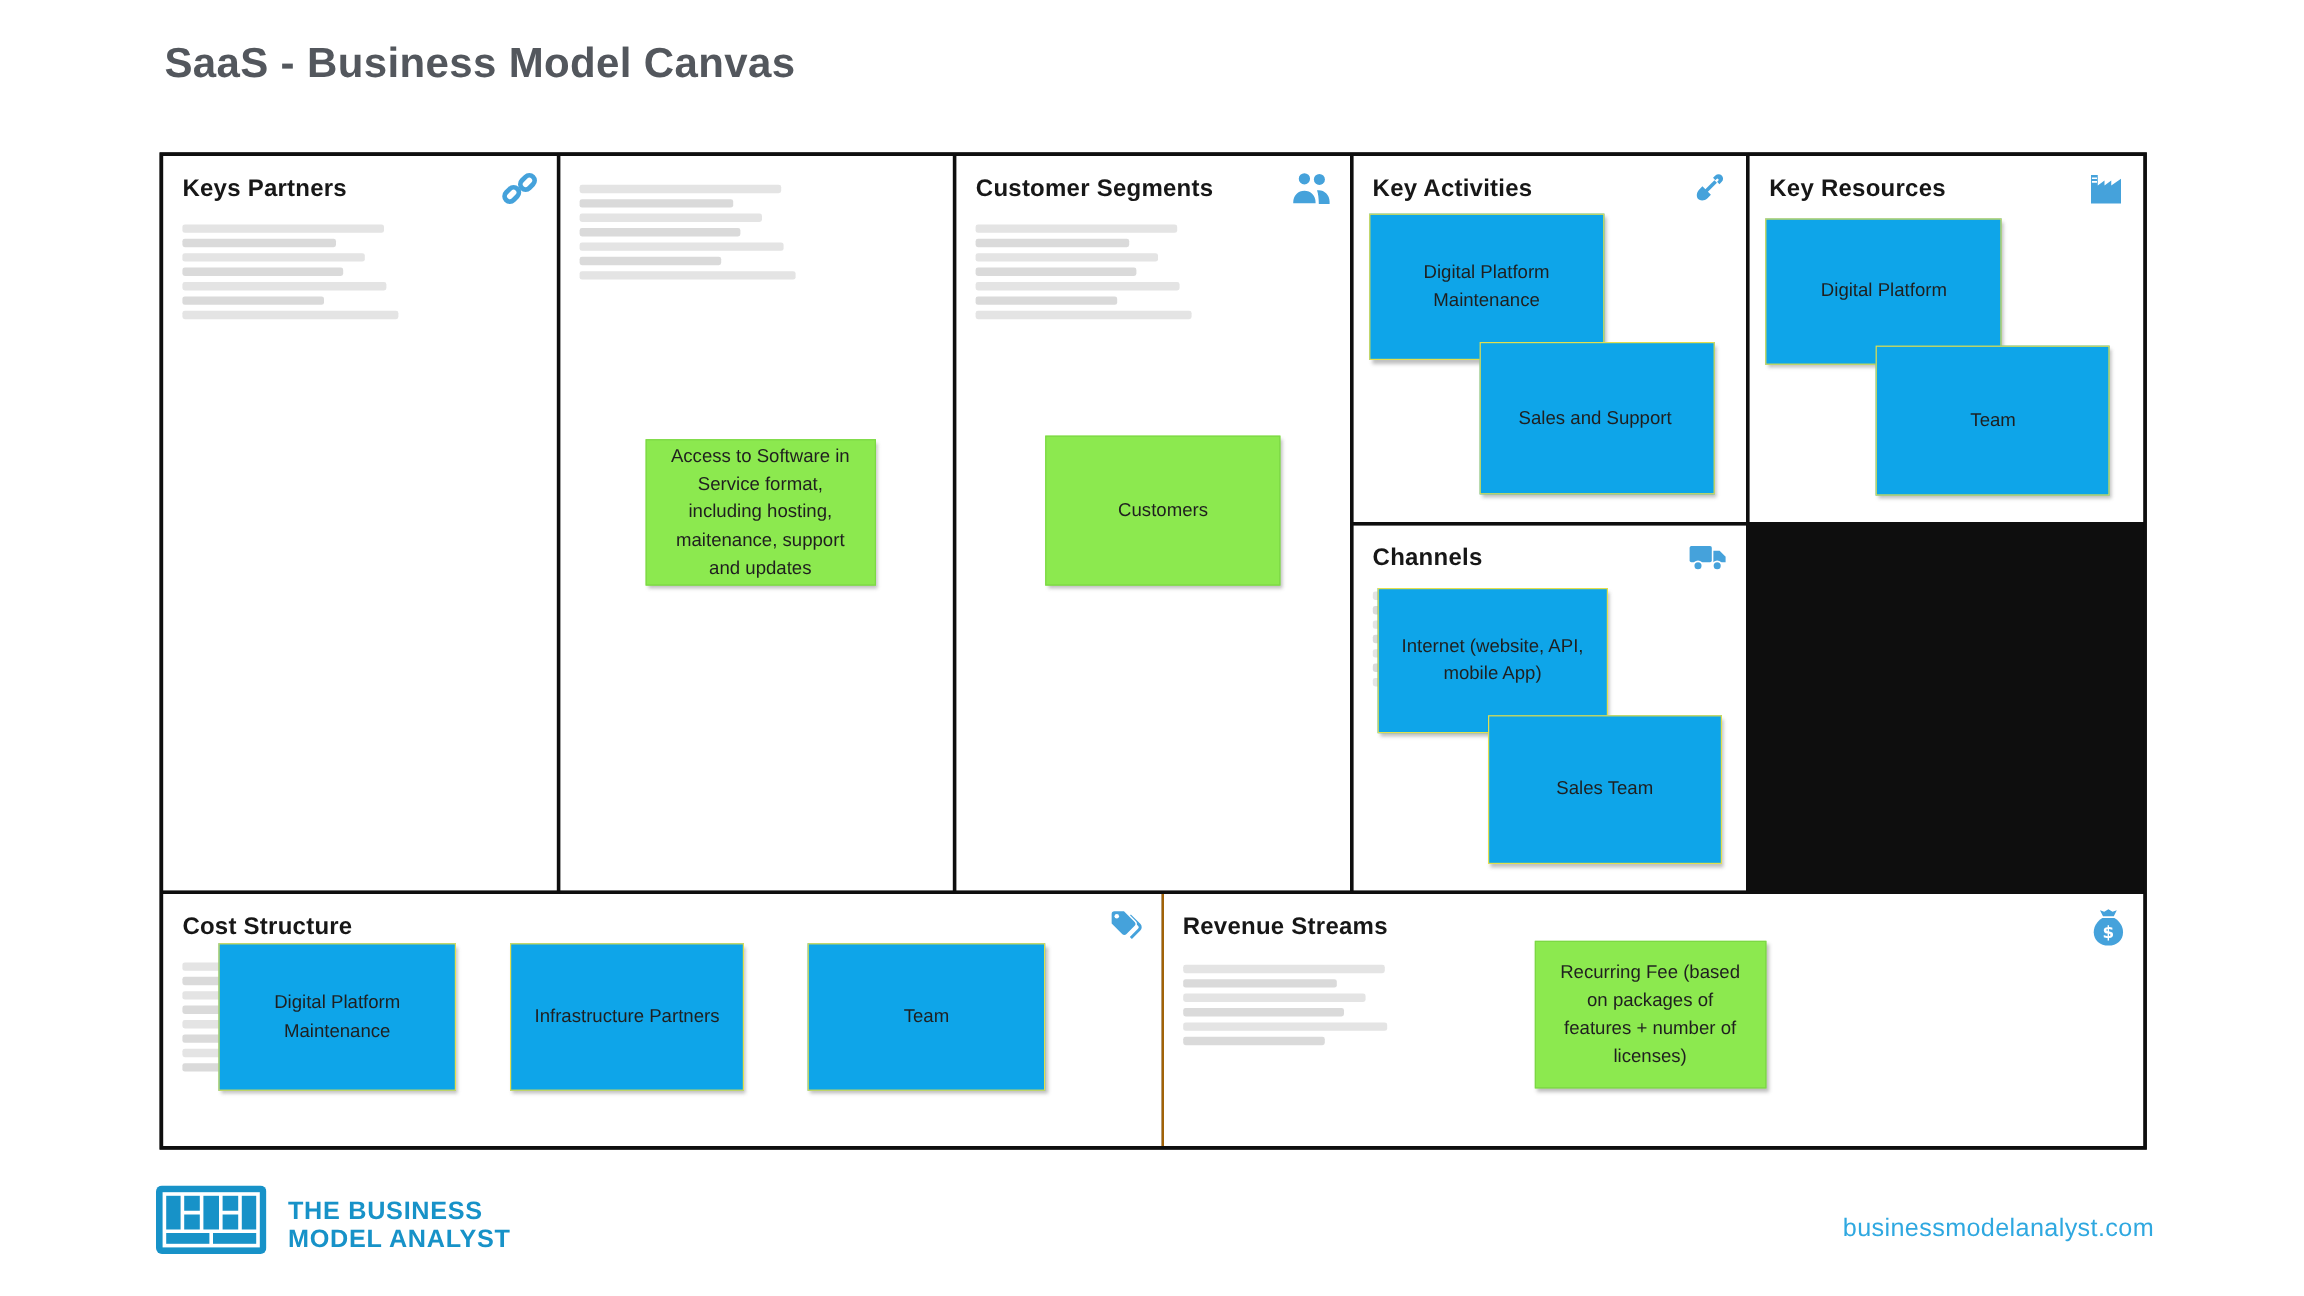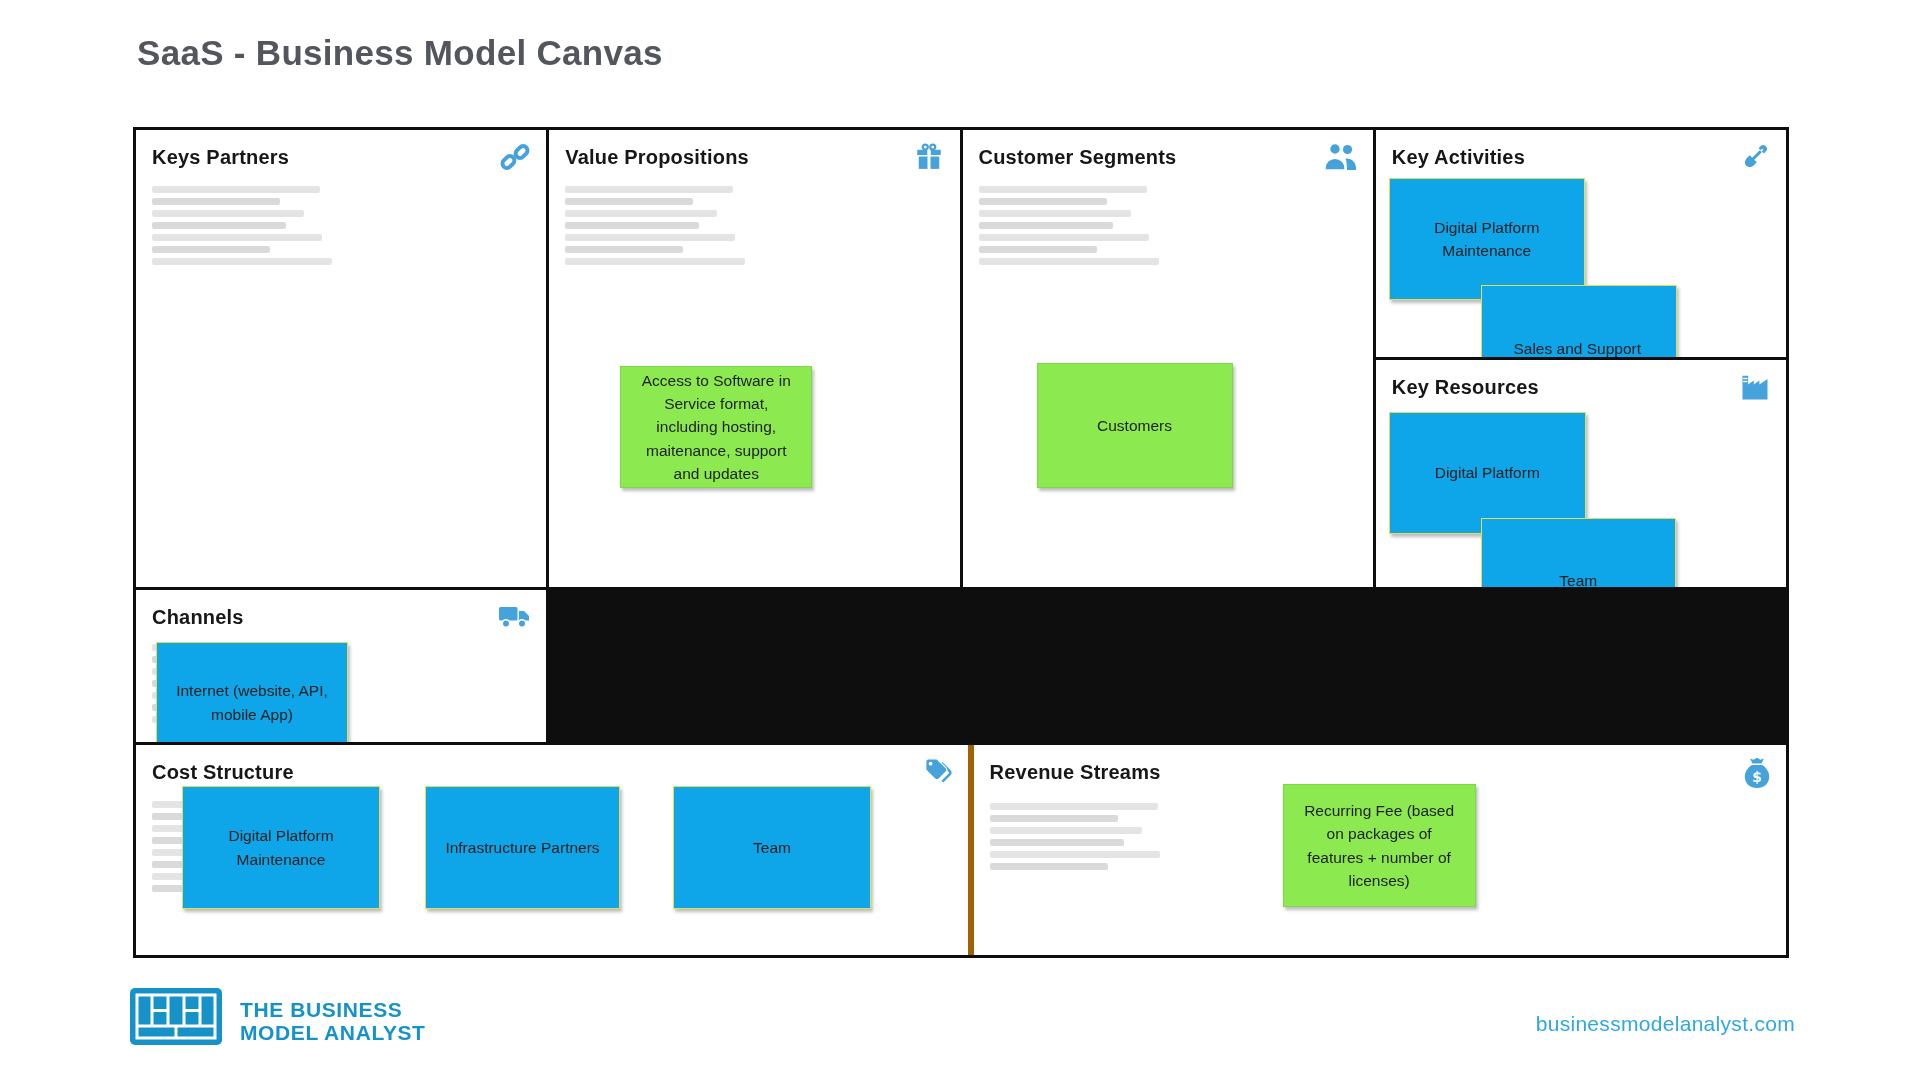--- a/index.html
+++ b/index.html
@@ -8,26 +8,26 @@
     font-family:"Liberation Sans","DejaVu Sans",sans-serif;overflow:hidden;
   }
   .page-title{
     position:absolute;left:137px;top:33px;font-size:35px;font-weight:bold;
     color:#53575d;letter-spacing:.3px;
   }
   .canvas{
     position:absolute;left:133px;top:127px;width:1656px;height:831px;
     border:3px solid #0e0e0e;box-sizing:border-box;display:flex;flex-direction:column;background:#0e0e0e;
   }
-  .top{flex:1;display:grid;grid-template-columns:repeat(4,1fr);grid-template-rows:1fr 1fr;gap:3px;background:#0e0e0e;}
+  .top{flex:1;display:grid;grid-template-columns:repeat(5,1fr);grid-template-rows:1fr 1fr;gap:3px;background:#0e0e0e;}
   .cell{background:#ffffff;position:relative;padding:14px 16px;box-sizing:border-box;overflow:hidden;}
   .span2{grid-row:1/3;}
   .bottom{height:210px;display:flex;border-top:3px solid #0e0e0e;background:#0e0e0e;}
   .cell-cost{width:50.4%;}
-  .cell-rev{flex:1;border-left:6px solid #a16207;}
+  .cell-rev{flex:1;border-left:2px solid #a16207;}
   .cell-head{display:flex;justify-content:space-between;align-items:flex-start;}
   .sec-title{font-size:20px;font-weight:bold;color:#171717;letter-spacing:.2px;line-height:1.1;padding-top:2px;}
   .sec-icon{flex:0 0 auto;margin:-2px 0 0 8px;}
   .skel{margin-top:10px;width:190px;}
   .skel i{display:block;height:7px;border-radius:2px;background:#dadada;margin-bottom:5px;}
   .skel i:nth-child(odd){background:#e4e4e4;}
   .skel i:nth-child(1){width:168px;}
   .skel i:nth-child(2){width:128px;}
   .skel i:nth-child(3){width:152px;}
   .skel i:nth-child(4){width:134px;}
@@ -120,34 +120,20 @@
           <i></i>
           <i></i>
           <i></i>
           <i></i>
         </div>
       <div class="note n-ka1">Digital Platform Maintenance</div>
       <div class="note n-ka2">Sales and Support</div>
     </div>
 
     <div class="cell span2">
-      <div class="cell-head">
-        <div class="sec-title">Value Propositions</div>
-        <span class="sec-icon">
-          <svg width="30" height="30" viewBox="0 0 24 24">
-              <g fill="#45a2db">
-                <circle cx="9" cy="4" r="2" fill="none" stroke="#45a2db" stroke-width="1.8"></circle>
-                <circle cx="15" cy="4" r="2" fill="none" stroke="#45a2db" stroke-width="1.8"></circle>
-                <path d="M2.6 6.2h18.8v4.2h-8V6.2h-2.8v4.2h-8z"></path>
-                <path d="M3.8 11.6h7v9.9h-7z"></path>
-                <path d="M13.2 11.6h7v9.9h-7z"></path>
-              </g>
-            </svg>
-        </span>
-      </div>
       <div class="skel">
           <i></i>
           <i></i>
           <i></i>
           <i></i>
           <i></i>
           <i></i>
           <i></i>
         </div>
       <div class="note green n-vp1">Access to Software in Service format, including hosting, maitenance, support and updates</div>

